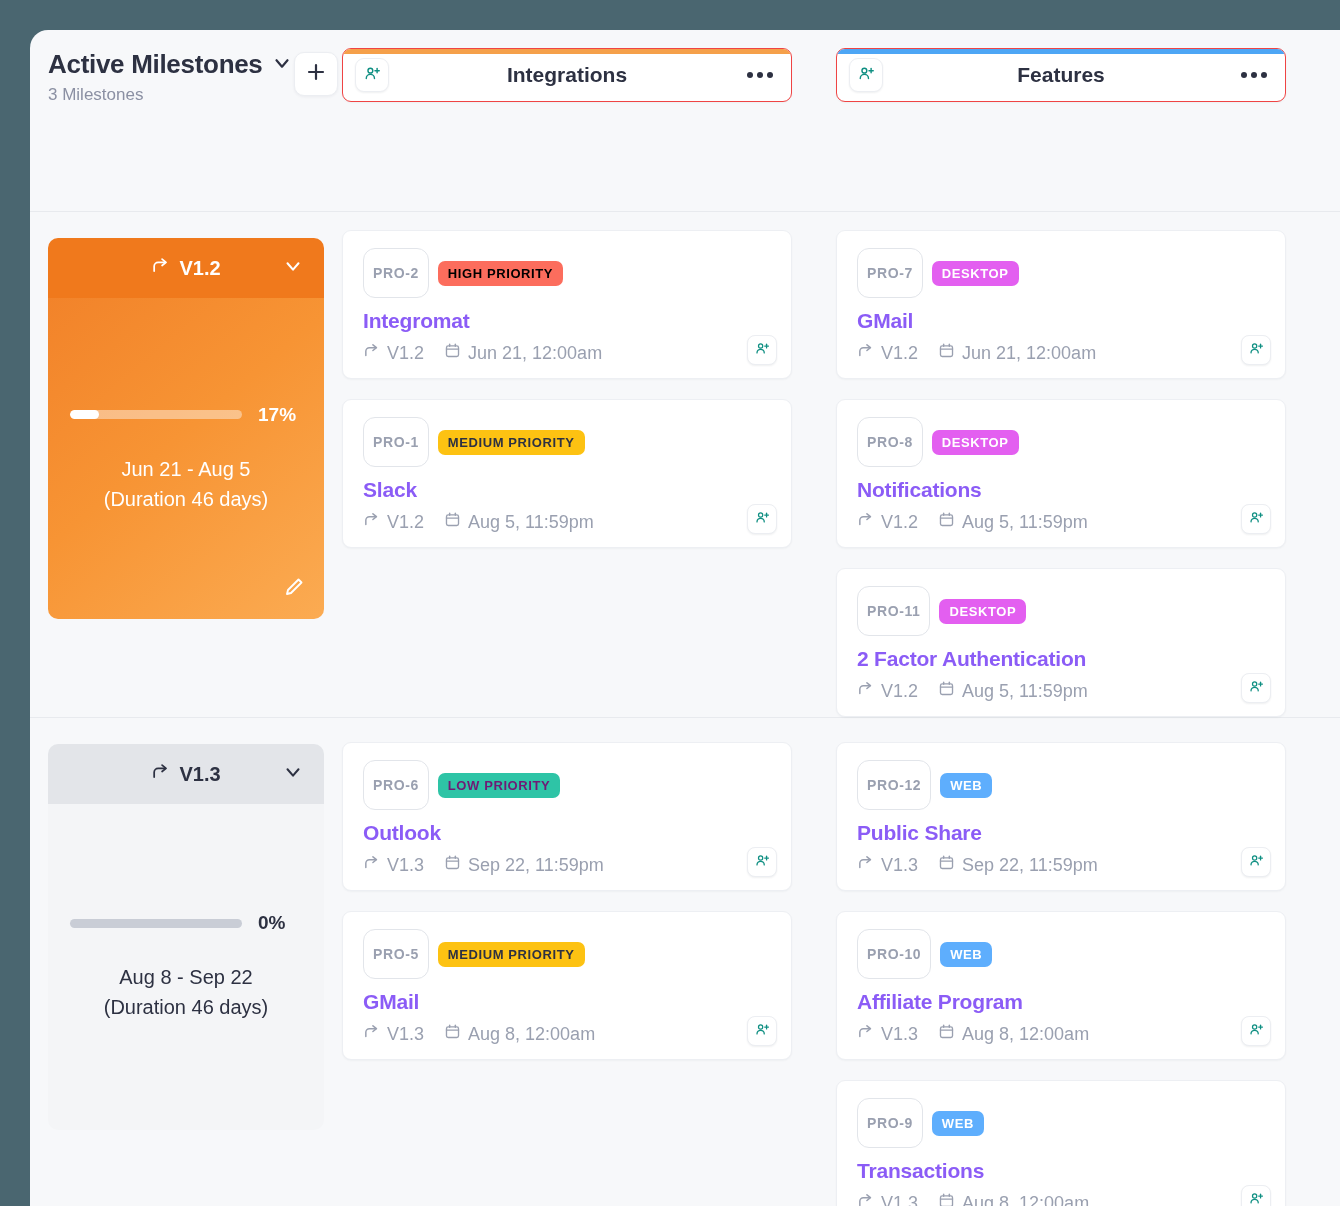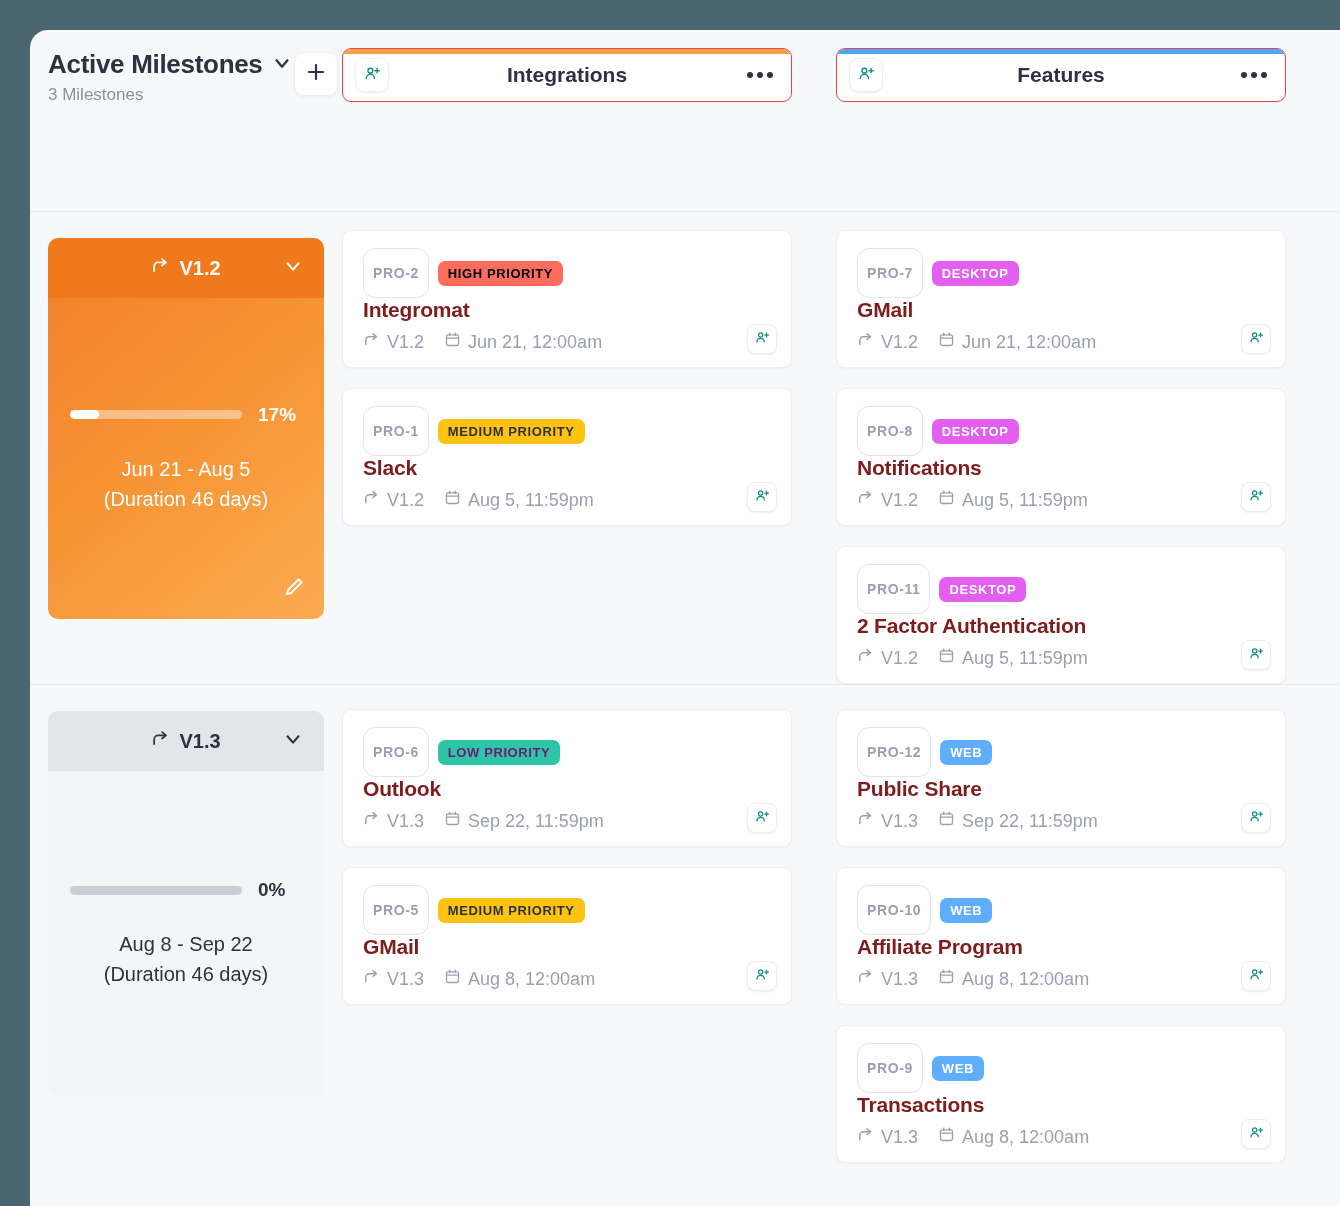--- a/index.html
+++ b/index.html
@@ -290,24 +290,24 @@
   }
   .badge-tag {
     border-radius: 7px;
     padding: 5px 10px;
     font-size: 13px;
     font-weight: bold;
     letter-spacing: 0.6px;
     color: #fff;
   }
   .task-title {
-    margin-top: 0;
+    margin-top: 11px;
     font-size: 21px;
     font-weight: bold;
-    color: #7f1d1d;
+    color: #8b5cf6;
     letter-spacing: -0.2px;
   }
   .task-meta {
     margin-top: 9px;
     display: flex;
     align-items: center;
     gap: 20px;
     font-size: 18px;
     color: #9aa0b0;
   }

